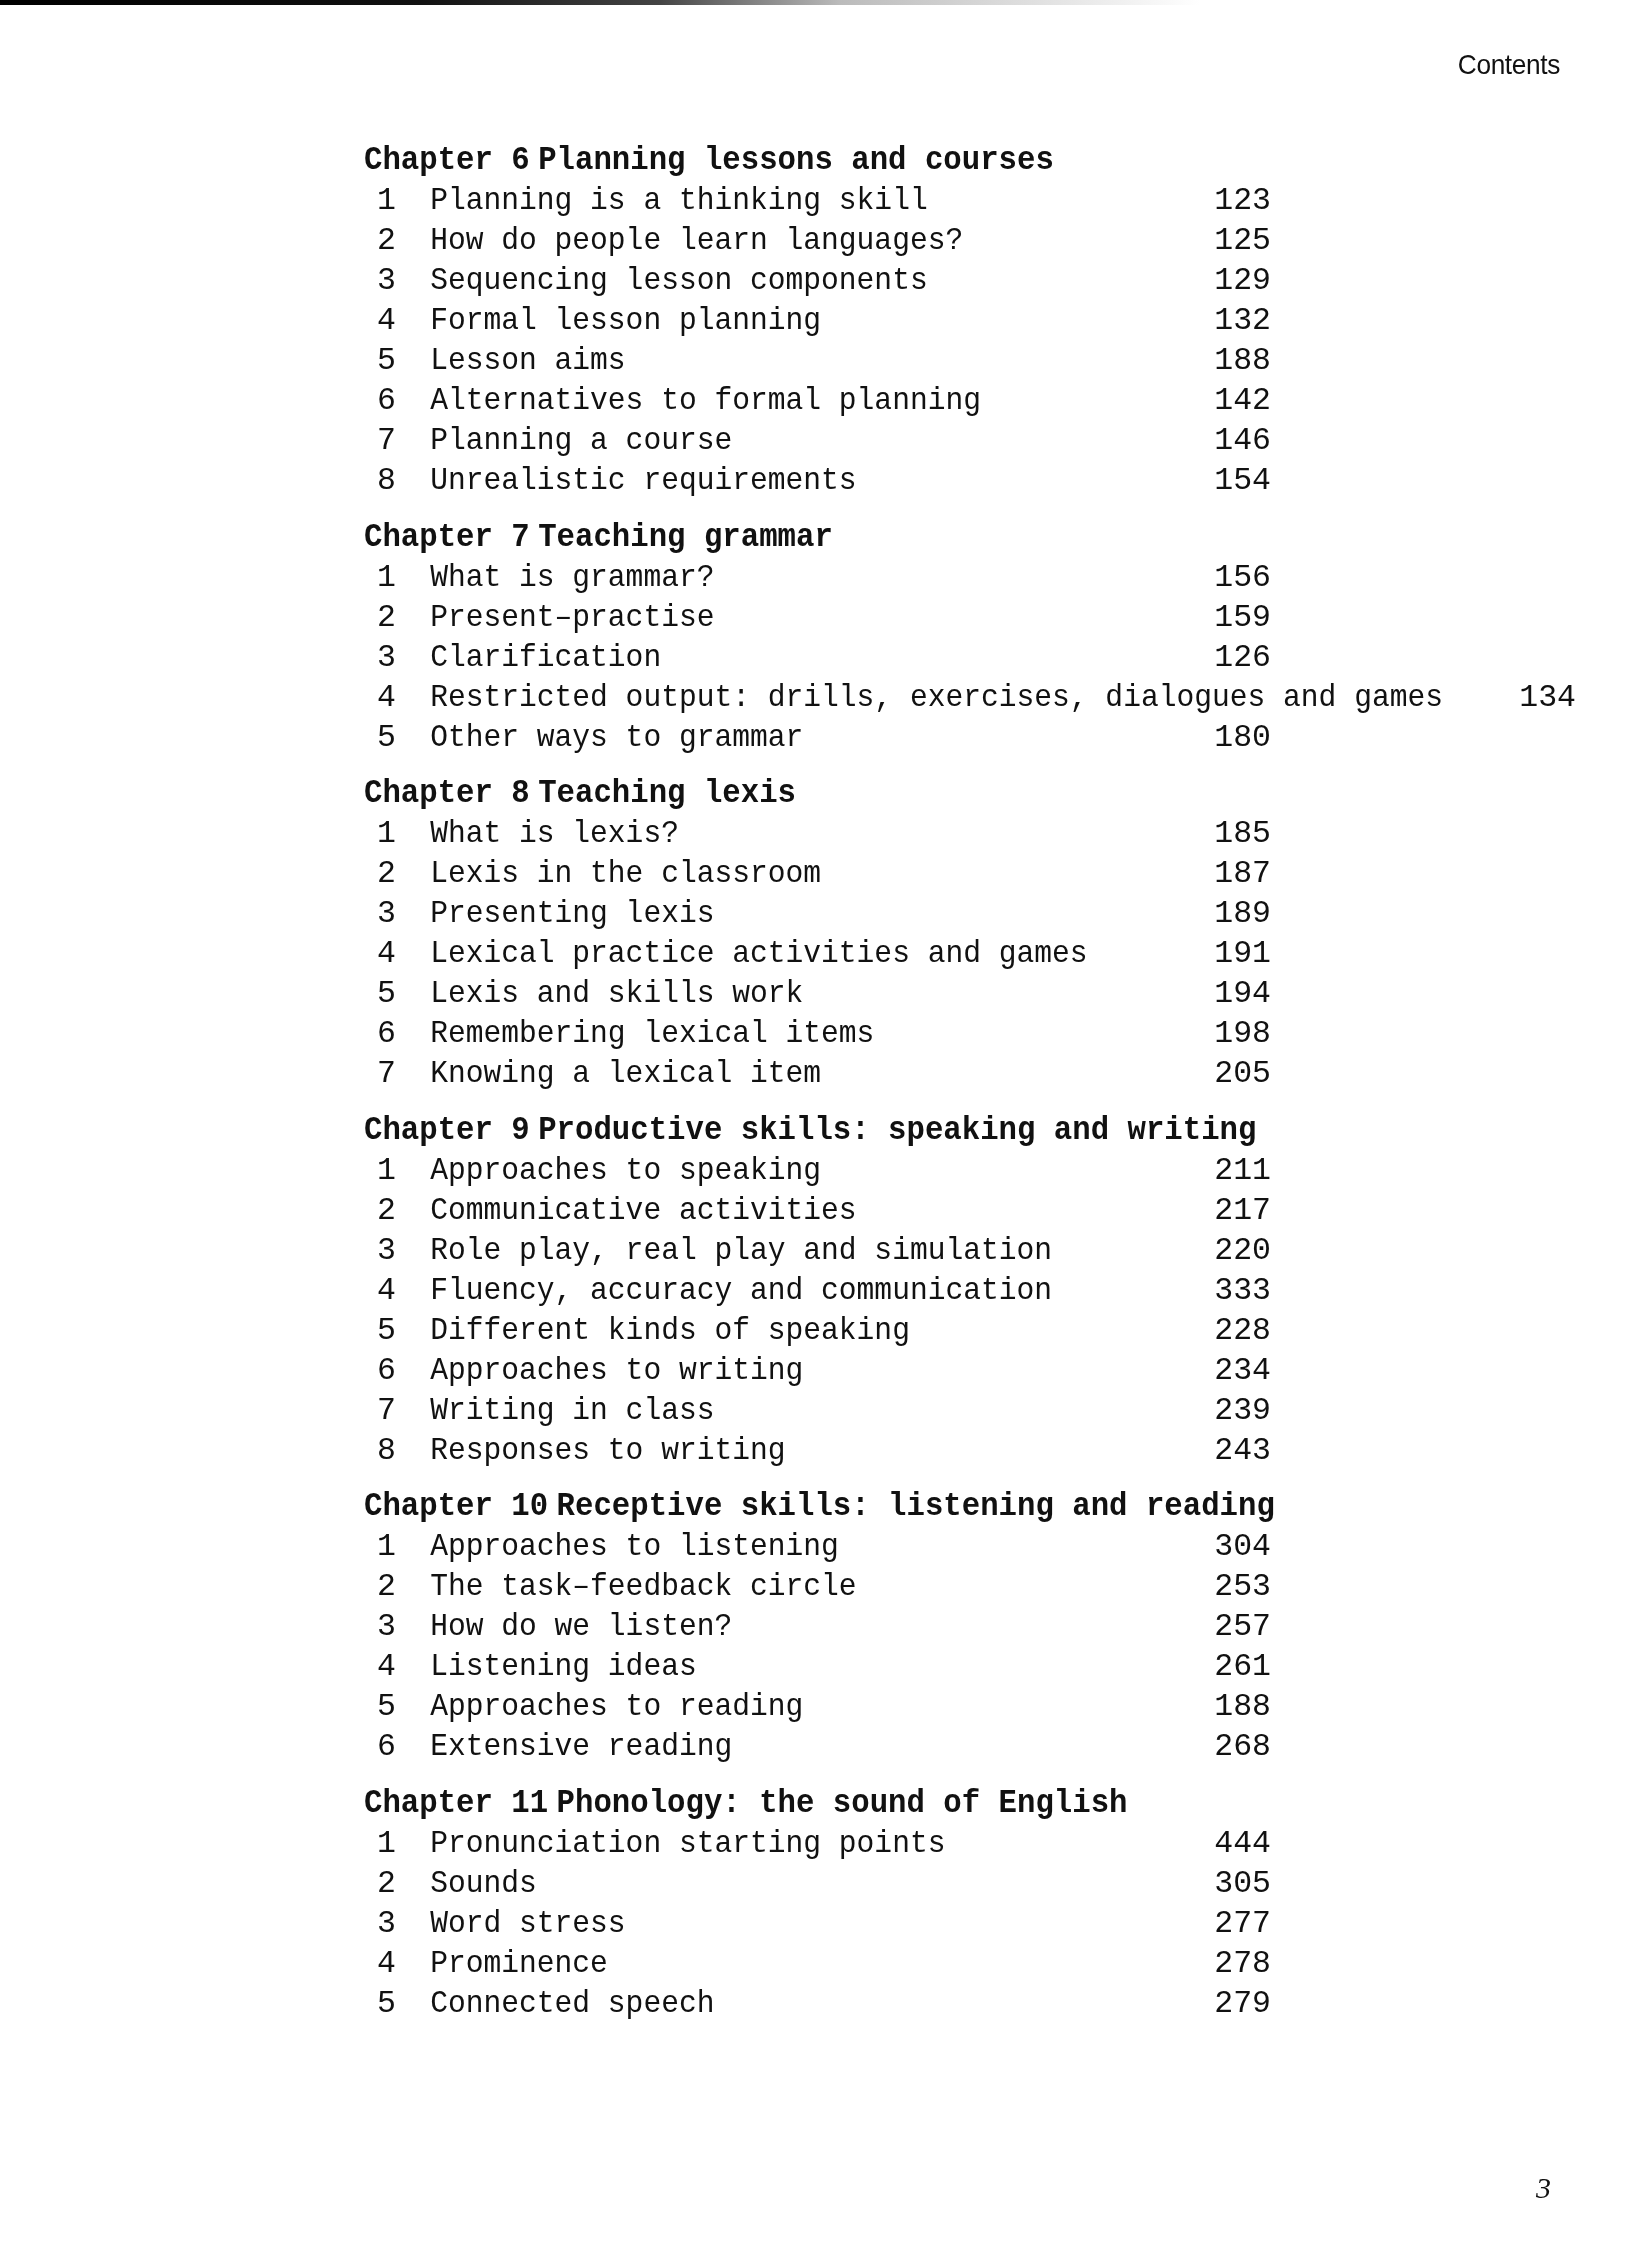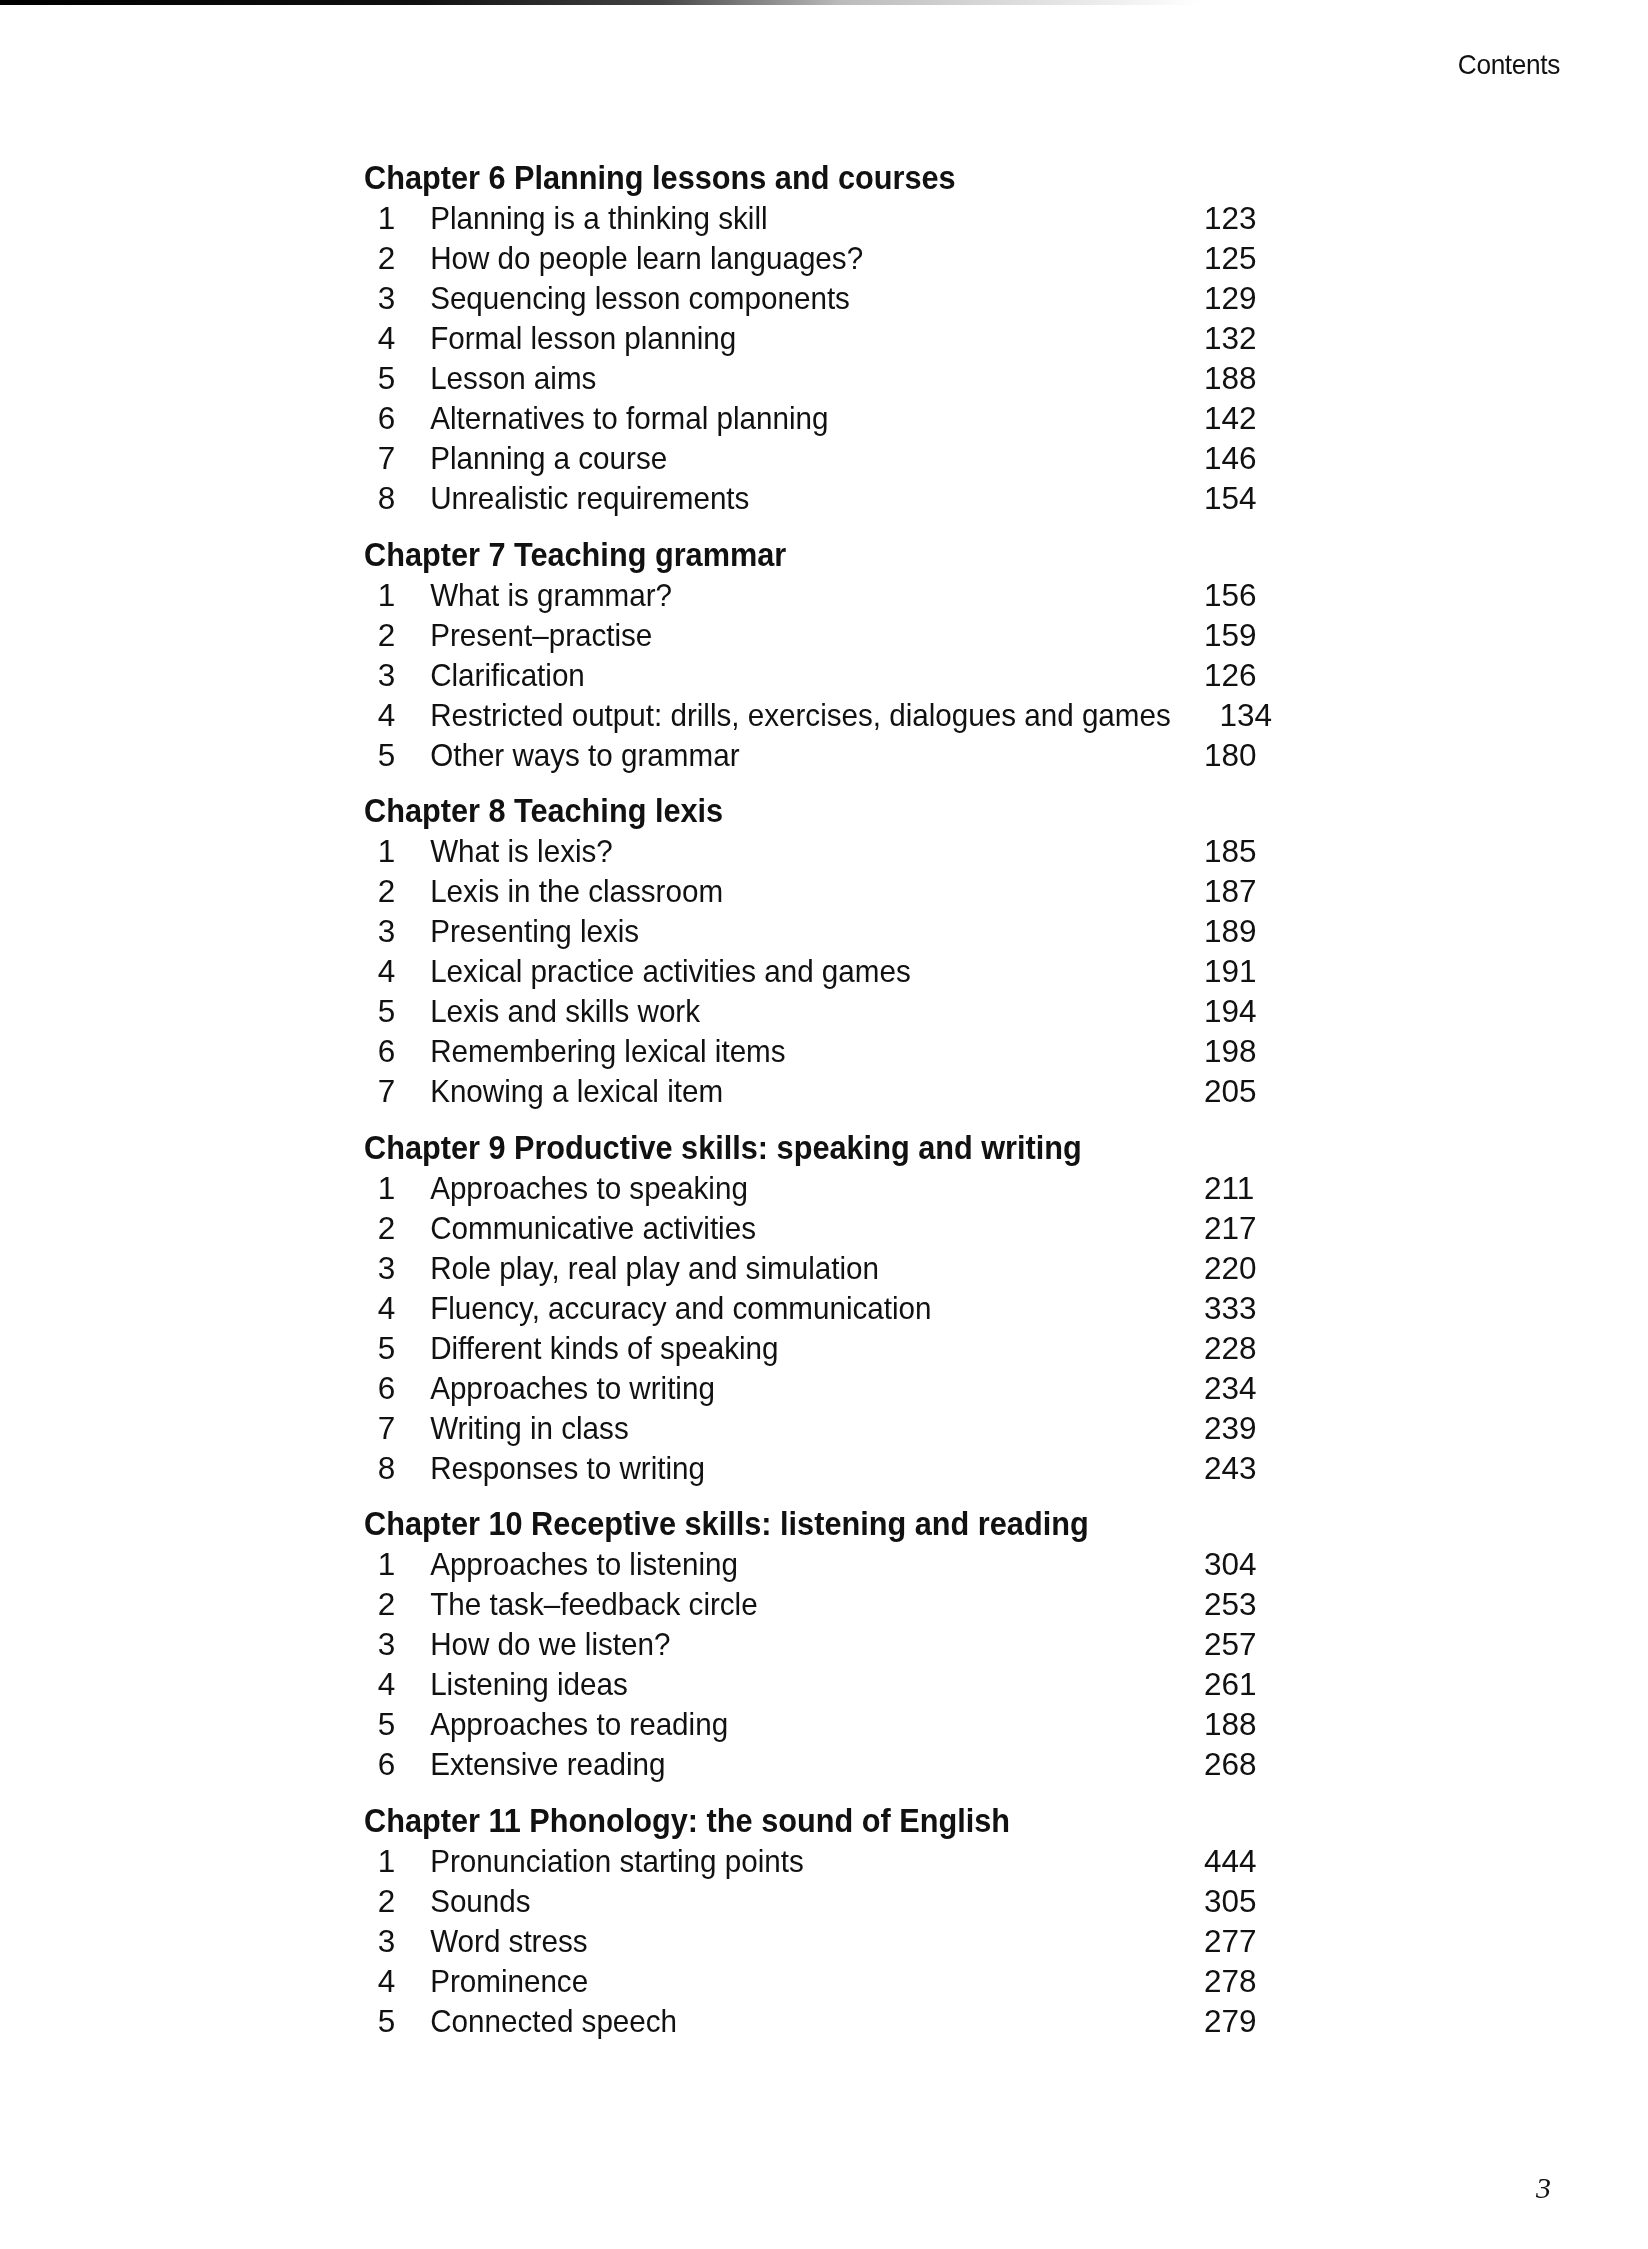--- a/index.html
+++ b/index.html
@@ -17,44 +17,44 @@
   }
   .running-head {
     position: absolute; top: 48px; right: 88px;
     font-family: "Liberation Sans", sans-serif;
     font-size: 28.5px;
     letter-spacing: -0.4px;
     transform: scaleX(0.92);
     transform-origin: right center;
   }
   .toc {
-    position: absolute; left: 364px; top: 158px;
+    position: absolute; left: 364px; top: 141px;
     width: 907px;
-    font-family: Liberation Sans, sans-serif;
+    font-family: Liberation Mono, monospace;
   }
   .chapter { margin-bottom: 16.5px; }
   .chapter-title {
     font-weight: bold;
     font-size: 33px;
     line-height: 40px;
     white-space: nowrap;
     transform: scaleX(0.93);
     transform-origin: left center;
   }
   .chapter-title .num { margin-right: 9px; }
   .row {
     display: flex;
     align-items: baseline;
     font-size: 31.5px;
     line-height: 40px;
     white-space: nowrap;
   }
   .row .idx { width: 45px; text-align: center; flex: none; }
   .row .title { flex: 1; padding-left: 22.5px; transform: scaleX(0.94); transform-origin: left center; }
-  .row .page { width: 67px; flex: none; }
+  .row .page { width: 67px; text-align: right; flex: none; }
   .folio {
     position: absolute; right: 97px; top: 2171px;
     font-family: "Liberation Serif", serif;
     font-style: italic;
     font-size: 30px;
   }
 </style>
 </head>
 <body>
 

